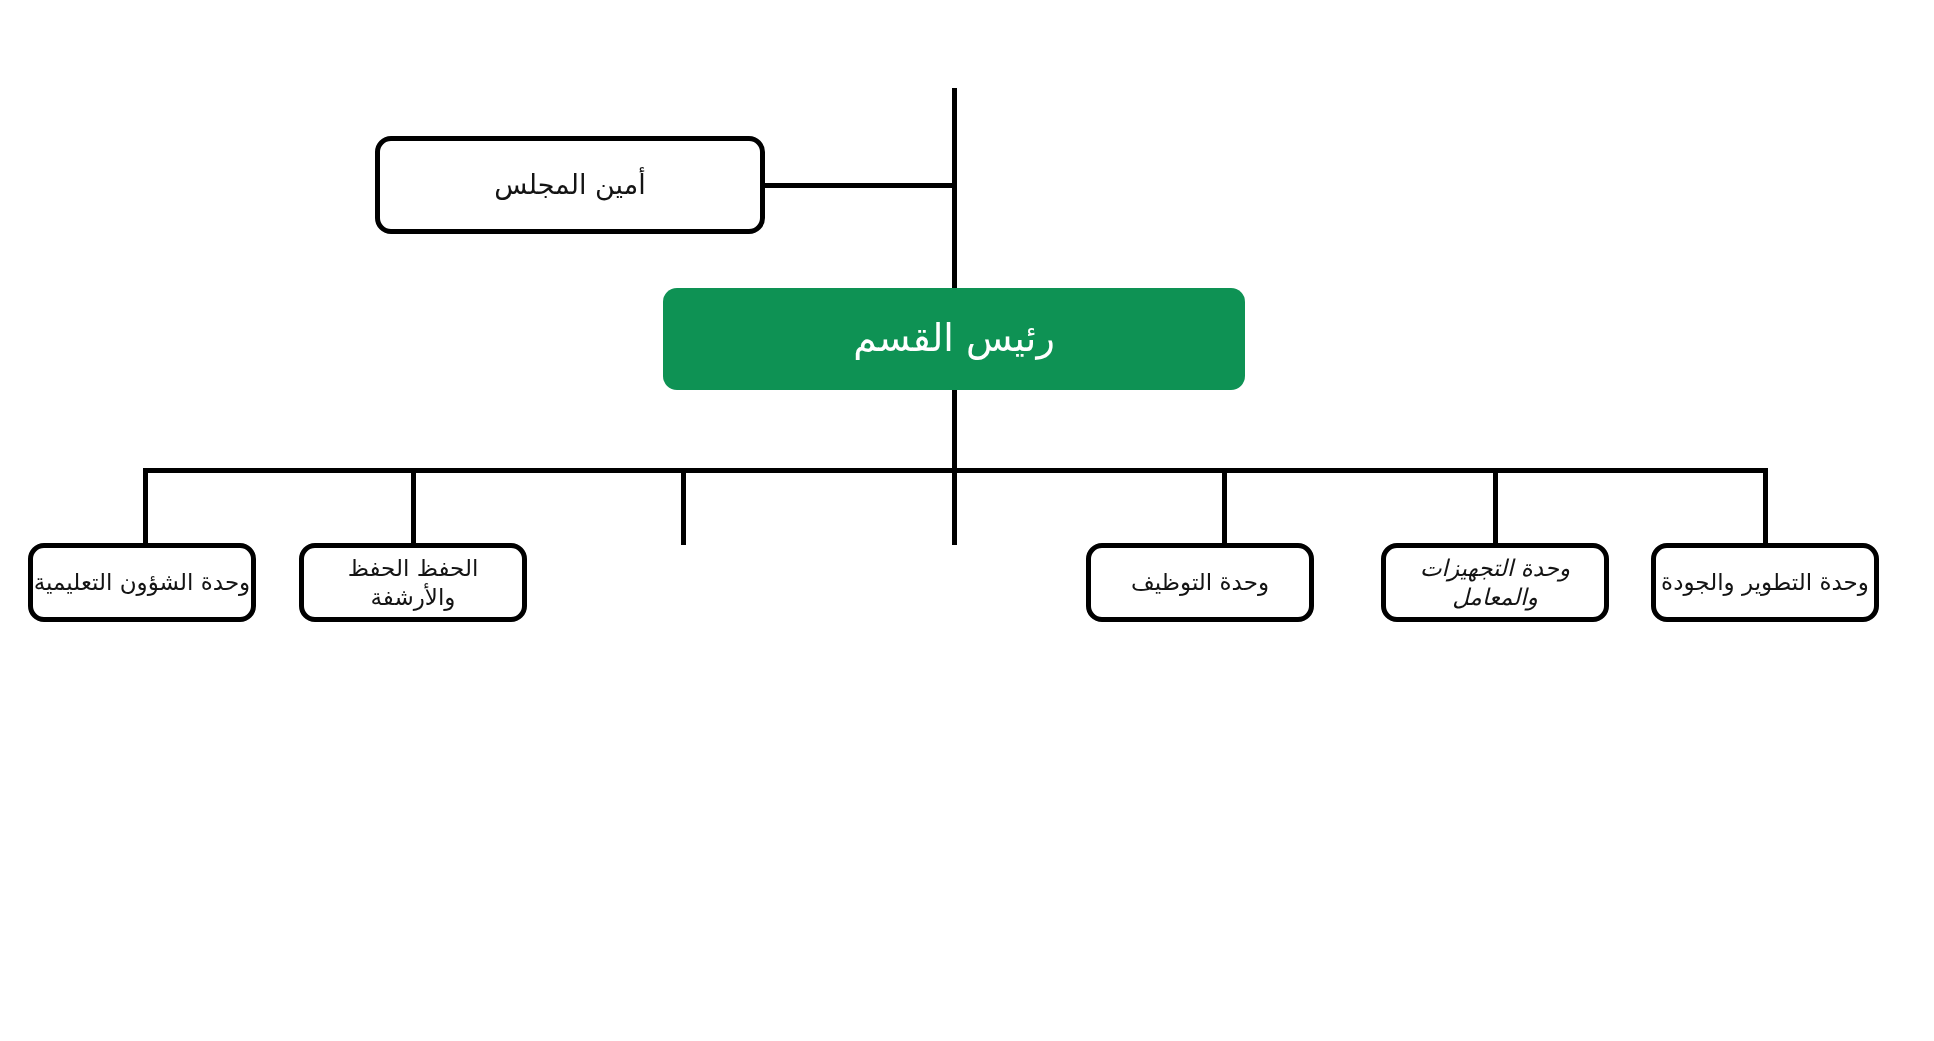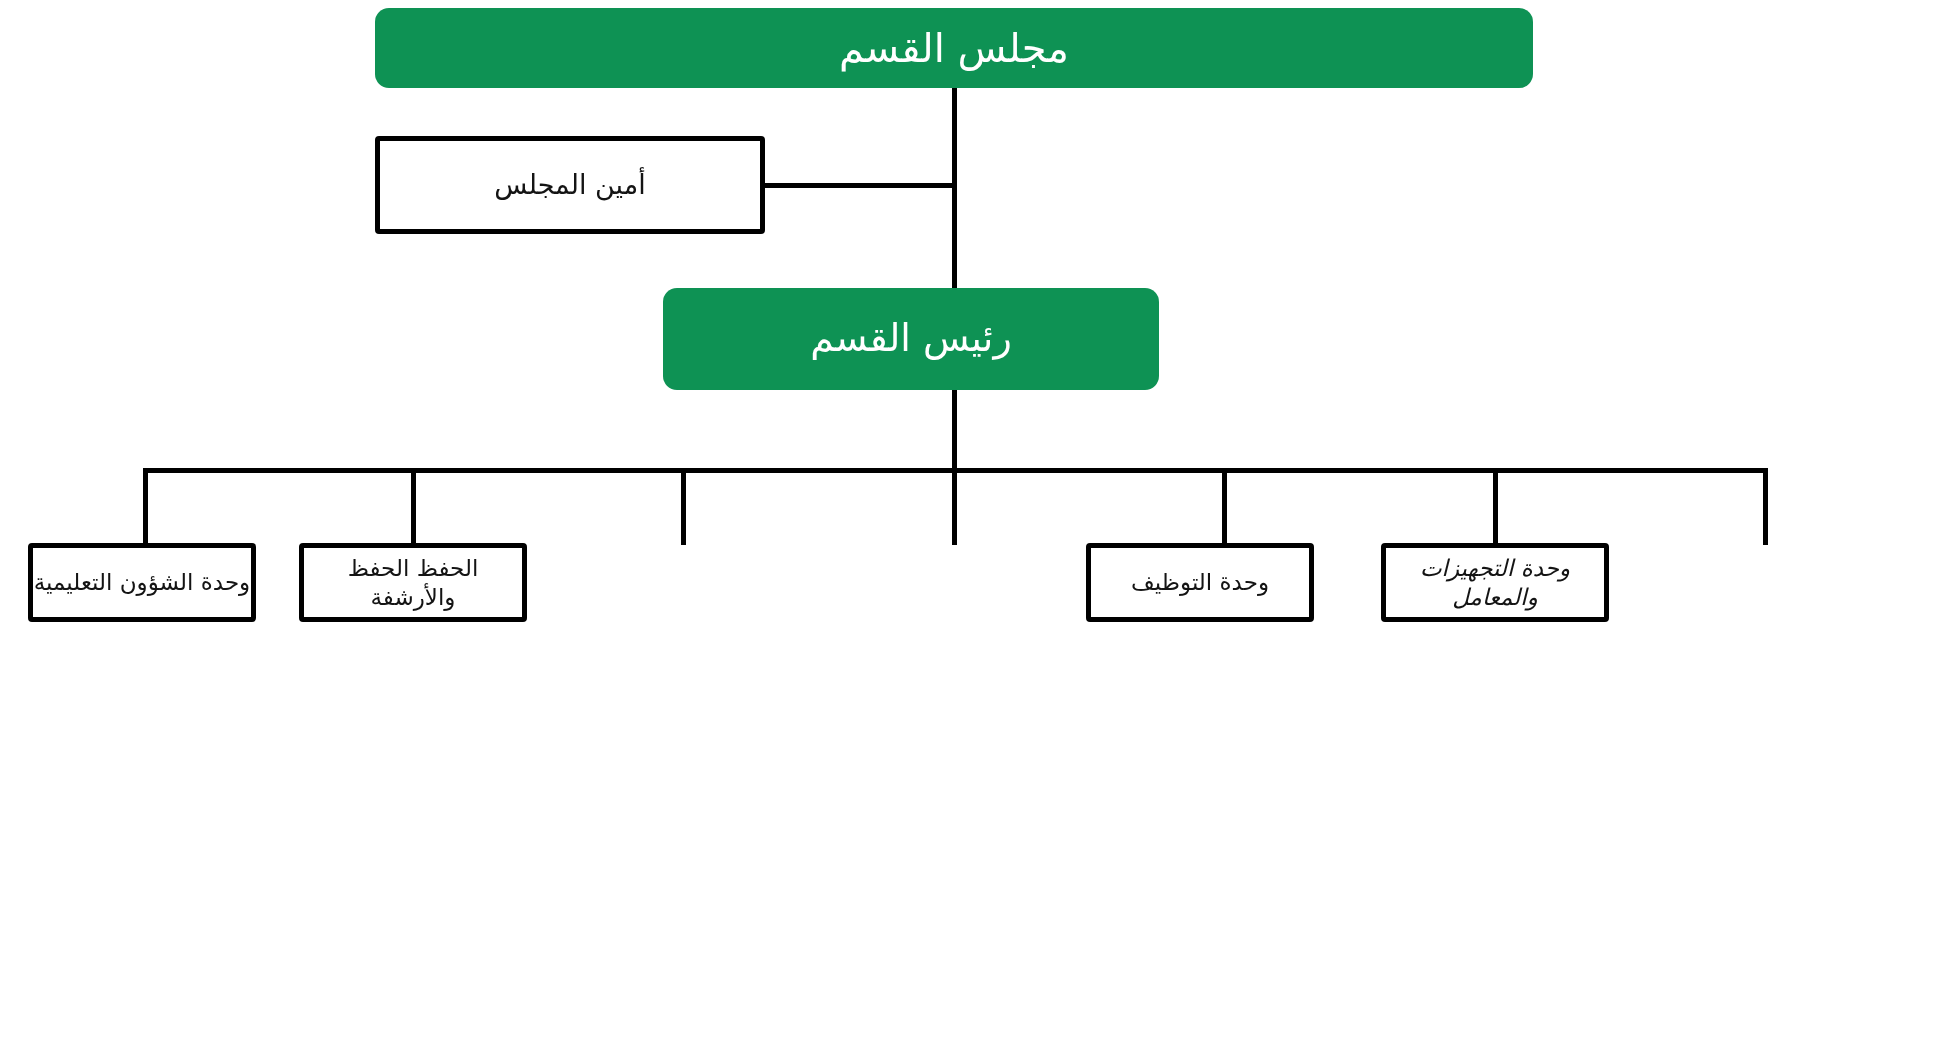--- a/index.html
+++ b/index.html
@@ -26,33 +26,33 @@
     line-height: 1.25;
   }
   .green-node {
     background: var(--green, #0e9254);
     color: var(--text-on-green, #ffffff);
     border-radius: 14px;
   }
   .white-node {
     background: #ffffff;
     border: 5px solid var(--border, #000000);
-    border-radius: 4px;
+    border-radius: 16px;
     color: var(--text, #141414);
     padding: 4px 0;
   }
   .line {
     position: absolute;
     background: var(--line, #000000);
   }
 
   
   .council-box   { left: 375px;  top: 8px;   width: 1158px; height: 80px;  font-size: 40px; }
   .secretary-box { left: 375px;  top: 136px; width: 390px;  height: 98px;  font-size: 27px; }
-  .head-box      { left: 663px;  top: 288px; width: 496px;  height: 102px; font-size: 38px; }
+  .head-box      { left: 663px;  top: 288px; width: 582px;  height: 102px; font-size: 38px; }
   .unit-box      { top: 543px;   width: 228px; height: 79px; font-size: 23px; }
   .unit-1 { left: 28px; }
   .unit-2 { left: 299px; }
   .unit-3 { left: 569px; }
   .unit-4 { left: 840px; }
   .unit-5 { left: 1086px; }
   .unit-6 { left: 1381px; font-style: italic; }
   .unit-7 { left: 1651px; }
 
   
@@ -77,30 +77,30 @@
   <div class="line h-secretary"></div>
   <div class="line v-head-down"></div>
   <div class="line h-units"></div>
   <div class="line drop drop-1"></div>
   <div class="line drop drop-2"></div>
   <div class="line drop drop-3"></div>
   <div class="line drop drop-5"></div>
   <div class="line drop drop-6"></div>
   <div class="line drop drop-7"></div>
 
-  <div class="node green-node council-box">مجلس القسم</div>
 
   <div class="node white-node secretary-box">أمين المجلس</div>
 
   <div class="node green-node head-box">رئيس القسم</div>
 
   <div class="node white-node unit-box unit-1">وحدة الشؤون التعليمية</div>
 
   <div class="node white-node unit-box unit-2">الحفظ الحفظ والأرشفة</div>
 
 
 
   <div class="node white-node unit-box unit-5">وحدة التوظيف</div>
 
   <div class="node white-node unit-box unit-6">وحدة التجهيزات والمعامل</div>
 
+  <div class="node white-node unit-box unit-7">وحدة التطوير والجودة</div>
 
 </div>
 
 </body></html>

